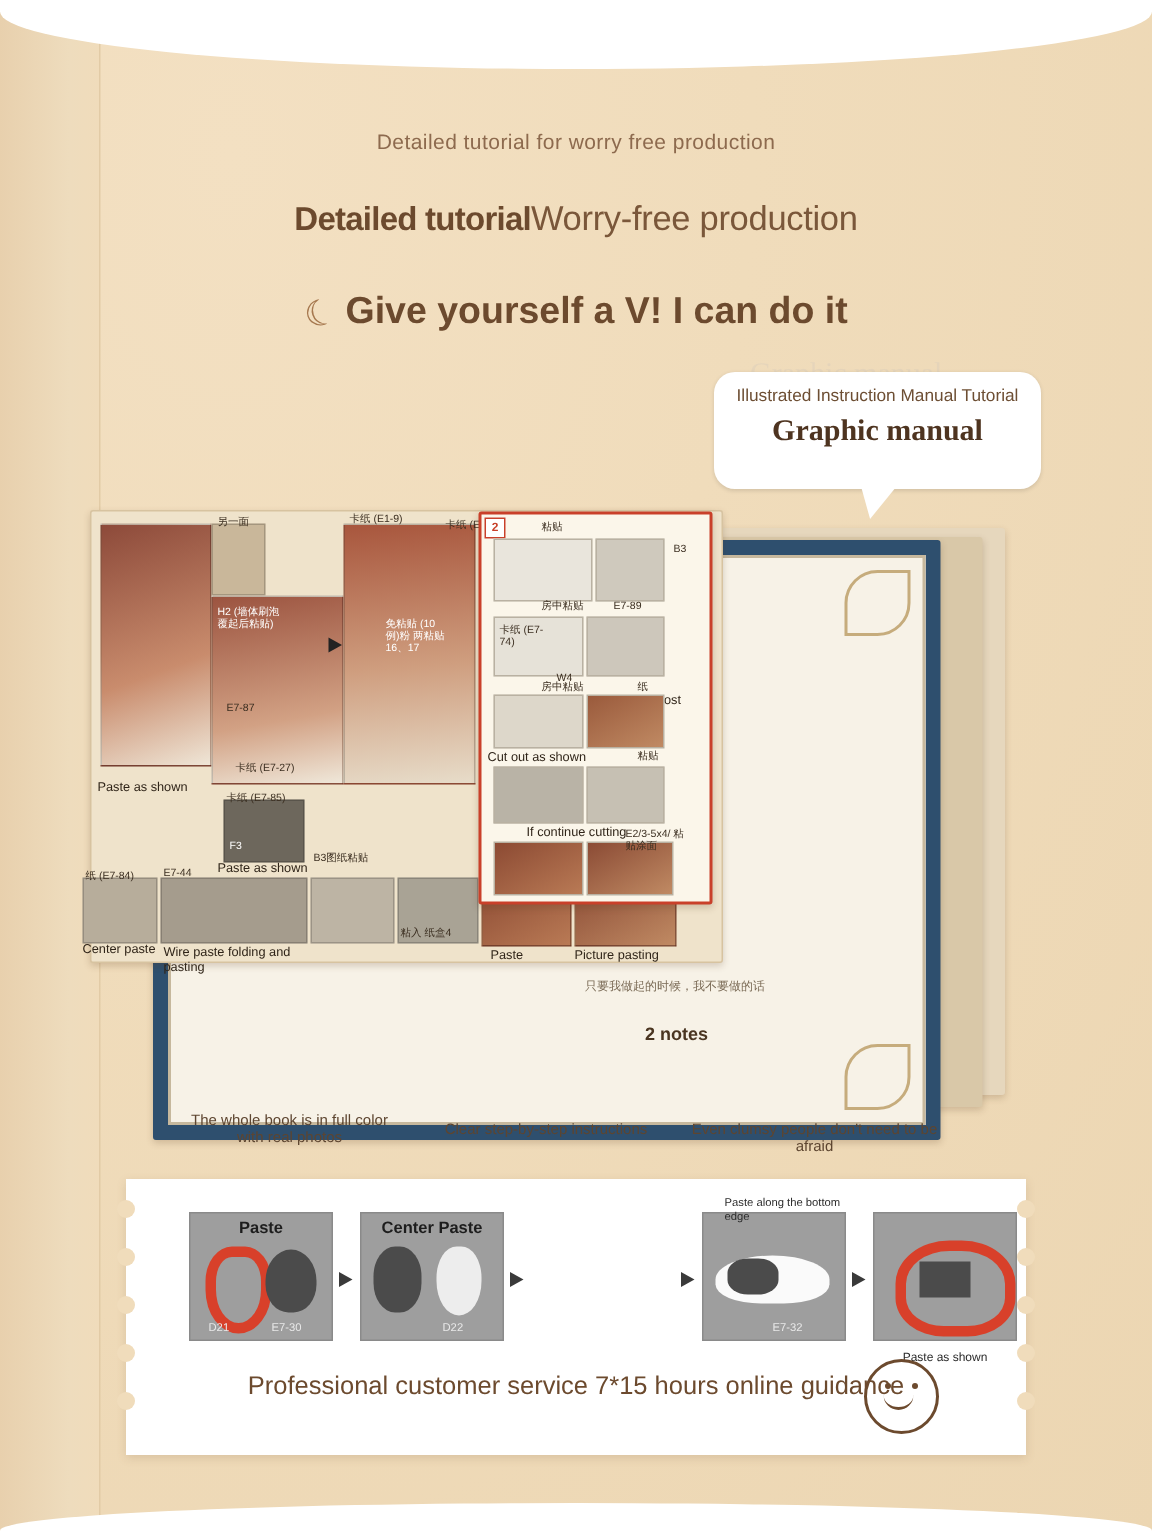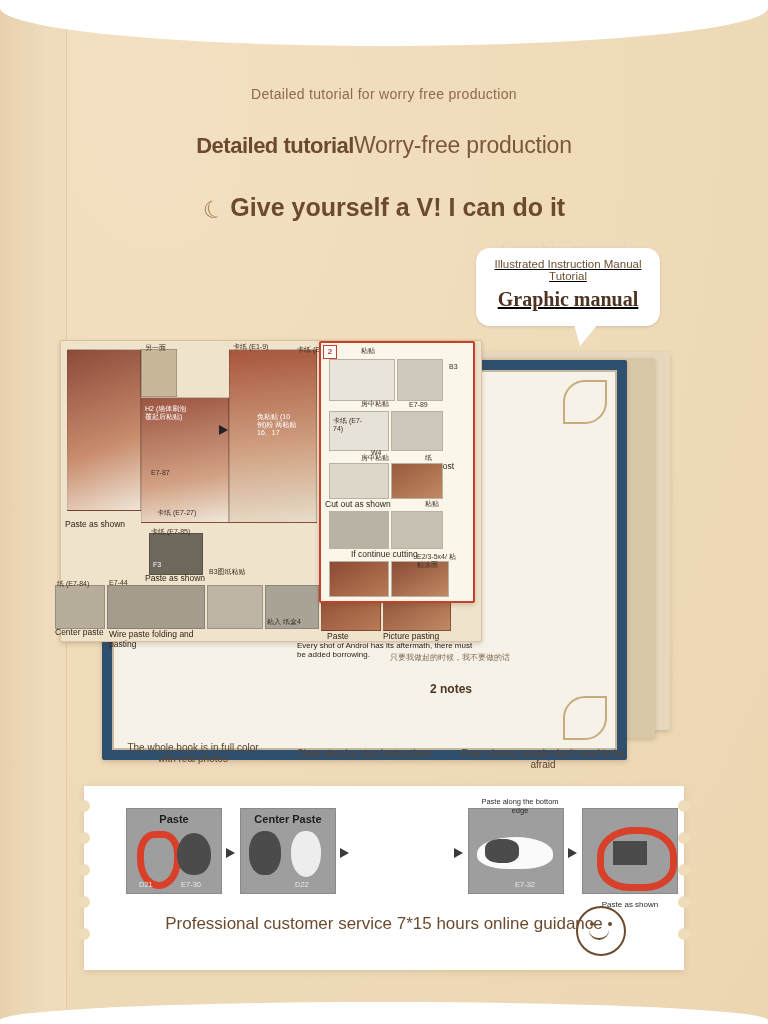--- a/index.html
+++ b/index.html
@@ -52,25 +52,24 @@
   .sub-line .moon{
     display:inline-block;color:#a6784f;font-size:24px;vertical-align:-2px;
     margin-right:6px;transform:rotate(-18deg);
   }
   .sub-line .txt{
     font-size:25px;font-weight:bold;color:#6c4a2e;
   }
 
   
   .bubble{
-    position:absolute;left:476px;top:248px;width:184px;height:78px;
+    position:absolute;left:476px;top:248px;width:218px;height:78px;
     background:#ffffff;border-radius:14px;
     box-shadow:0 1px 3px rgba(0,0,0,.12);
     text-align:center;
-    text-decoration:underline;
   }
   .bubble .b1{font-size:11.5px;color:#6d4e33;margin-top:10px;}
   .bubble .b2{font-size:20px;color:#4e3420;font-weight:bold;margin-top:6px;
     font-family:"Liberation Serif", serif;}
   .bubble:after{
     content:"";position:absolute;left:96px;bottom:-20px;
     border-left:10px solid transparent;border-right:14px solid transparent;
     border-top:22px solid #ffffff;
     transform:skewX(-10deg);
   }
@@ -286,21 +285,20 @@
         <div class="grid-cell" style="left:8px;top:168px;width:58px;height:36px;background:#b9b3a6;"></div>
         <div class="grid-cell" style="left:70px;top:168px;width:50px;height:36px;background:#c6c0b3;"></div>
         <span class="cap-en" style="left:30px;top:206px;">If continue cutting</span>
 
         <div class="grid-cell" style="left:8px;top:218px;width:58px;height:34px;background:linear-gradient(150deg,#8c4a33,#b97a55);"></div>
         <div class="grid-cell" style="left:70px;top:218px;width:56px;height:34px;background:linear-gradient(150deg,#8b4b35,#c08a63);"></div>
         <span class="cap" style="left:96px;top:210px;width:44px;line-height:8px;">E2/3-5x4/
 粘贴涂面</span>
       </div>
 
-      <span class="cap-en" style="left:236px;top:300px;font-size:8px;">Every shot of Androl has its aftermath, there must be added borrowing.</span>
     </div>
   </div>
 
   <div class="feat" style="left:118px;top:742px;width:150px;">The whole book is in full color with real photos</div>
   <div class="feat" style="left:284px;top:748px;width:160px;">Clear step-by-step instructions</div>
   <div class="feat" style="left:448px;top:748px;width:190px;">Even clumsy people don't need to be afraid</div>
 
   <div class="card">
     <div class="notch" style="left:-6px;top:14px;"></div>
     <div class="notch" style="left:-6px;top:46px;"></div>
@@ -328,21 +326,21 @@
         <div class="step-label">Center Paste</div>
         <div style="position:absolute;left:8px;top:22px;width:32px;height:44px;background:#4b4b4b;border-radius:45%;"></div>
         <div style="position:absolute;left:50px;top:22px;width:30px;height:46px;background:#ededed;border-radius:45% 45% 50% 50%;"></div>
         <span class="part-tag" style="left:54px;">D22</span>
       </div>
       <div class="arrow" style="left:214px;top:40px;"></div>
 
       <div class="arrow" style="left:328px;top:40px;"></div>
 
       <div class="step" style="left:342px;top:0px;">
-        <div style="position:absolute;left:4px;top:-12px;width:100%;text-align:center;font-size:7.5px;color:#2b2b2b;">Paste along the bottom edge</div>
+        <div style="position:absolute;left:14px;top:-12px;width:100%;text-align:left;font-size:7.5px;color:#2b2b2b;">Paste along the bottom edge</div>
         <div style="position:absolute;left:8px;top:28px;width:76px;height:32px;background:#fafafa;border-radius:50% 50% 40% 40%;"></div>
         <div style="position:absolute;left:16px;top:30px;width:34px;height:24px;background:#4b4b4b;border-radius:40%;"></div>
         <span class="part-tag" style="left:46px;">E7-32</span>
       </div>
       <div class="arrow" style="left:442px;top:40px;"></div>
 
       <div class="step" style="left:456px;top:0px;">
         <div style="position:absolute;left:14px;top:18px;width:66px;height:50px;border:7px solid #d8402a;border-radius:45% 45% 40% 40%;"></div>
         <div style="position:absolute;left:30px;top:32px;width:34px;height:24px;background:#4b4b4b;"></div>
       </div>

